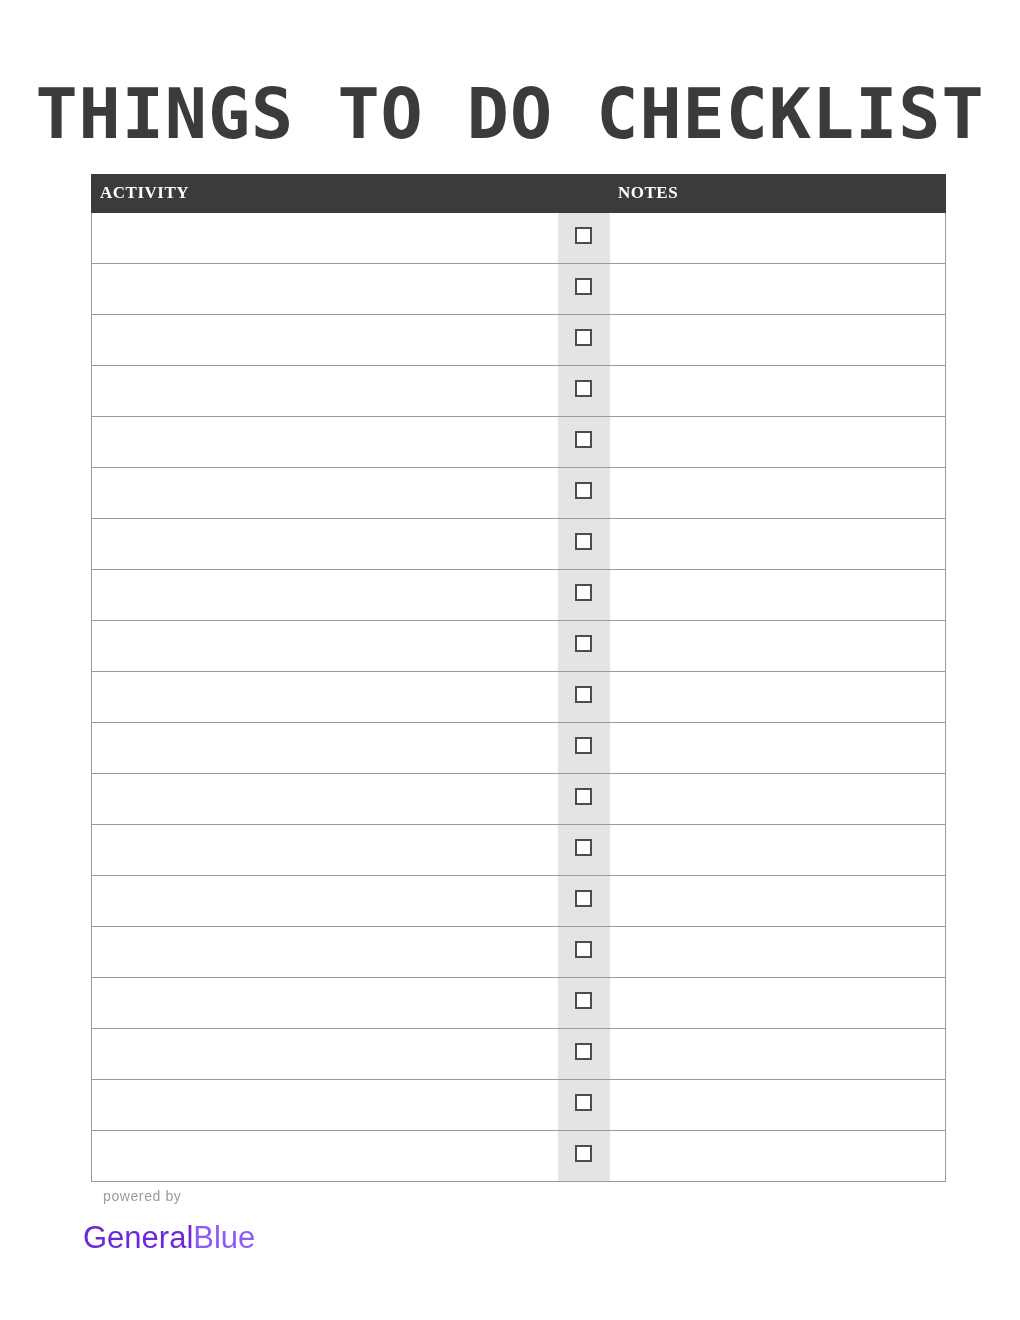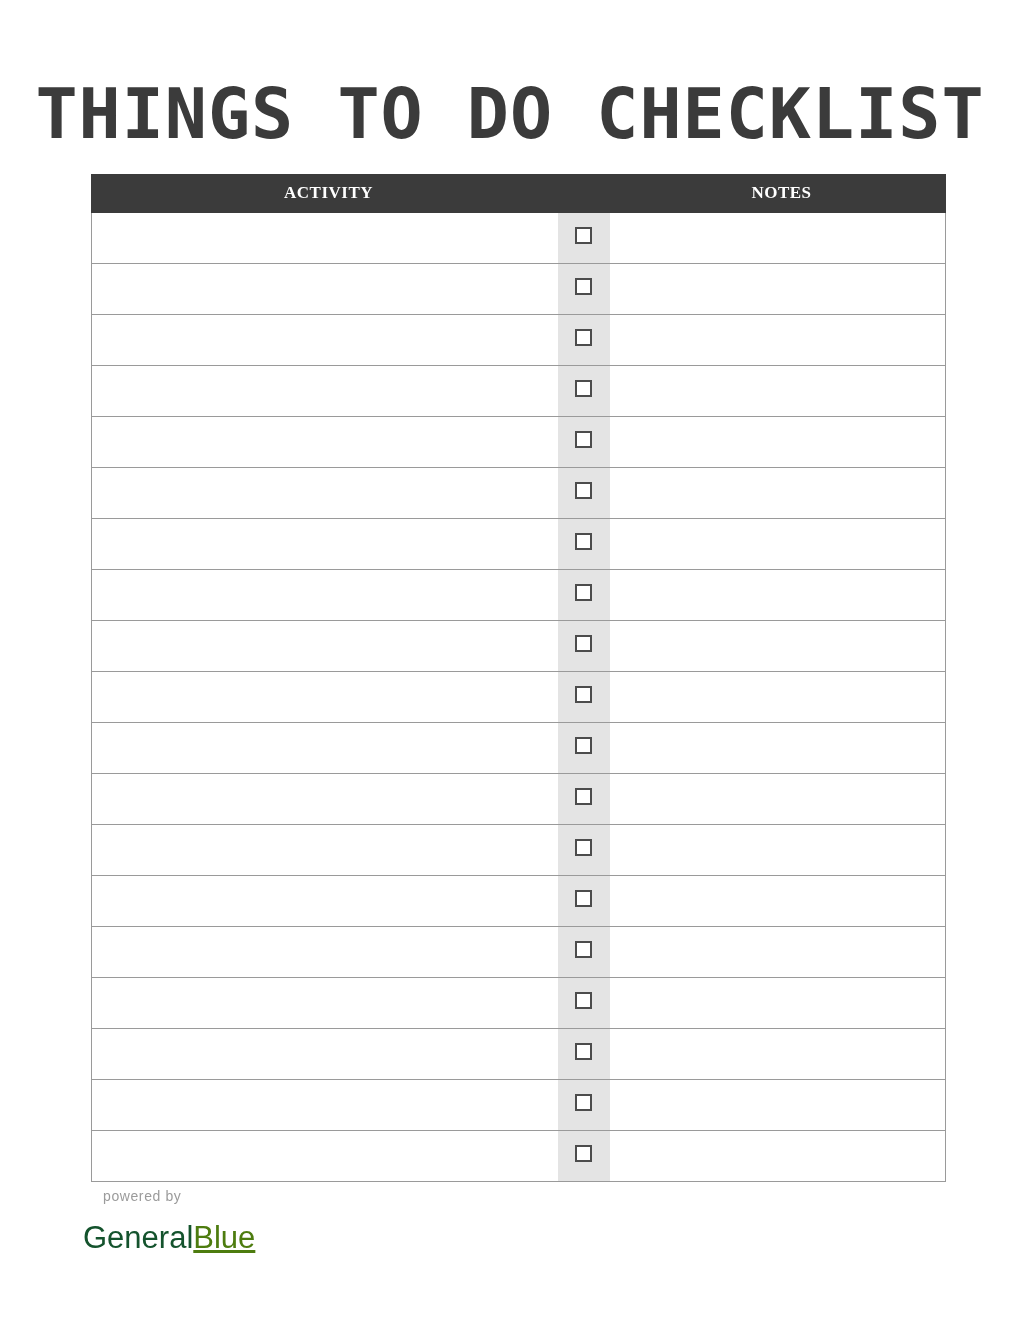--- a/index.html
+++ b/index.html
@@ -42,21 +42,21 @@
     width: 854px;
     table-layout: fixed;
   }
   table.checklist thead th {
     background: #3b3b3b;
     color: #ffffff;
     font-family: "Liberation Serif", serif;
     font-weight: bold;
     font-size: 17px;
     letter-spacing: 0.5px;
-    text-align: center;
+    text-align: left;
     padding: 8px 0 9px 8px;
     height: 20px;
     border: 1px solid #3b3b3b;
   }
   col.c-activity { width: 466px; }
   col.c-check    { width: 52px; }
   col.c-notes    { width: 336px; }
   table.checklist tbody td {
     border: 1px solid #9a9a9a;
     height: 50px;
@@ -97,22 +97,22 @@
     letter-spacing: 0.6px;
     margin: 0 0 17px 20px;
   }
   .brand {
     font-family: "Liberation Sans", sans-serif;
     font-size: 31px;
     letter-spacing: 0px;
     margin: 0;
     line-height: 1.1;
   }
-  .brand .gen { color: #14532d; }
-  .brand .blue { color: #4d7c0f; text-decoration: underline; }
+  .brand .gen { color: #6d28d9; }
+  .brand .blue { color: #8b5cf6; }
 </style>
 </head>
 <body>
 
 <div class="page">
 
   <h1 class="title">THINGS TO DO CHECKLIST</h1>
 
   <div class="table-wrap">
     <table class="checklist">

